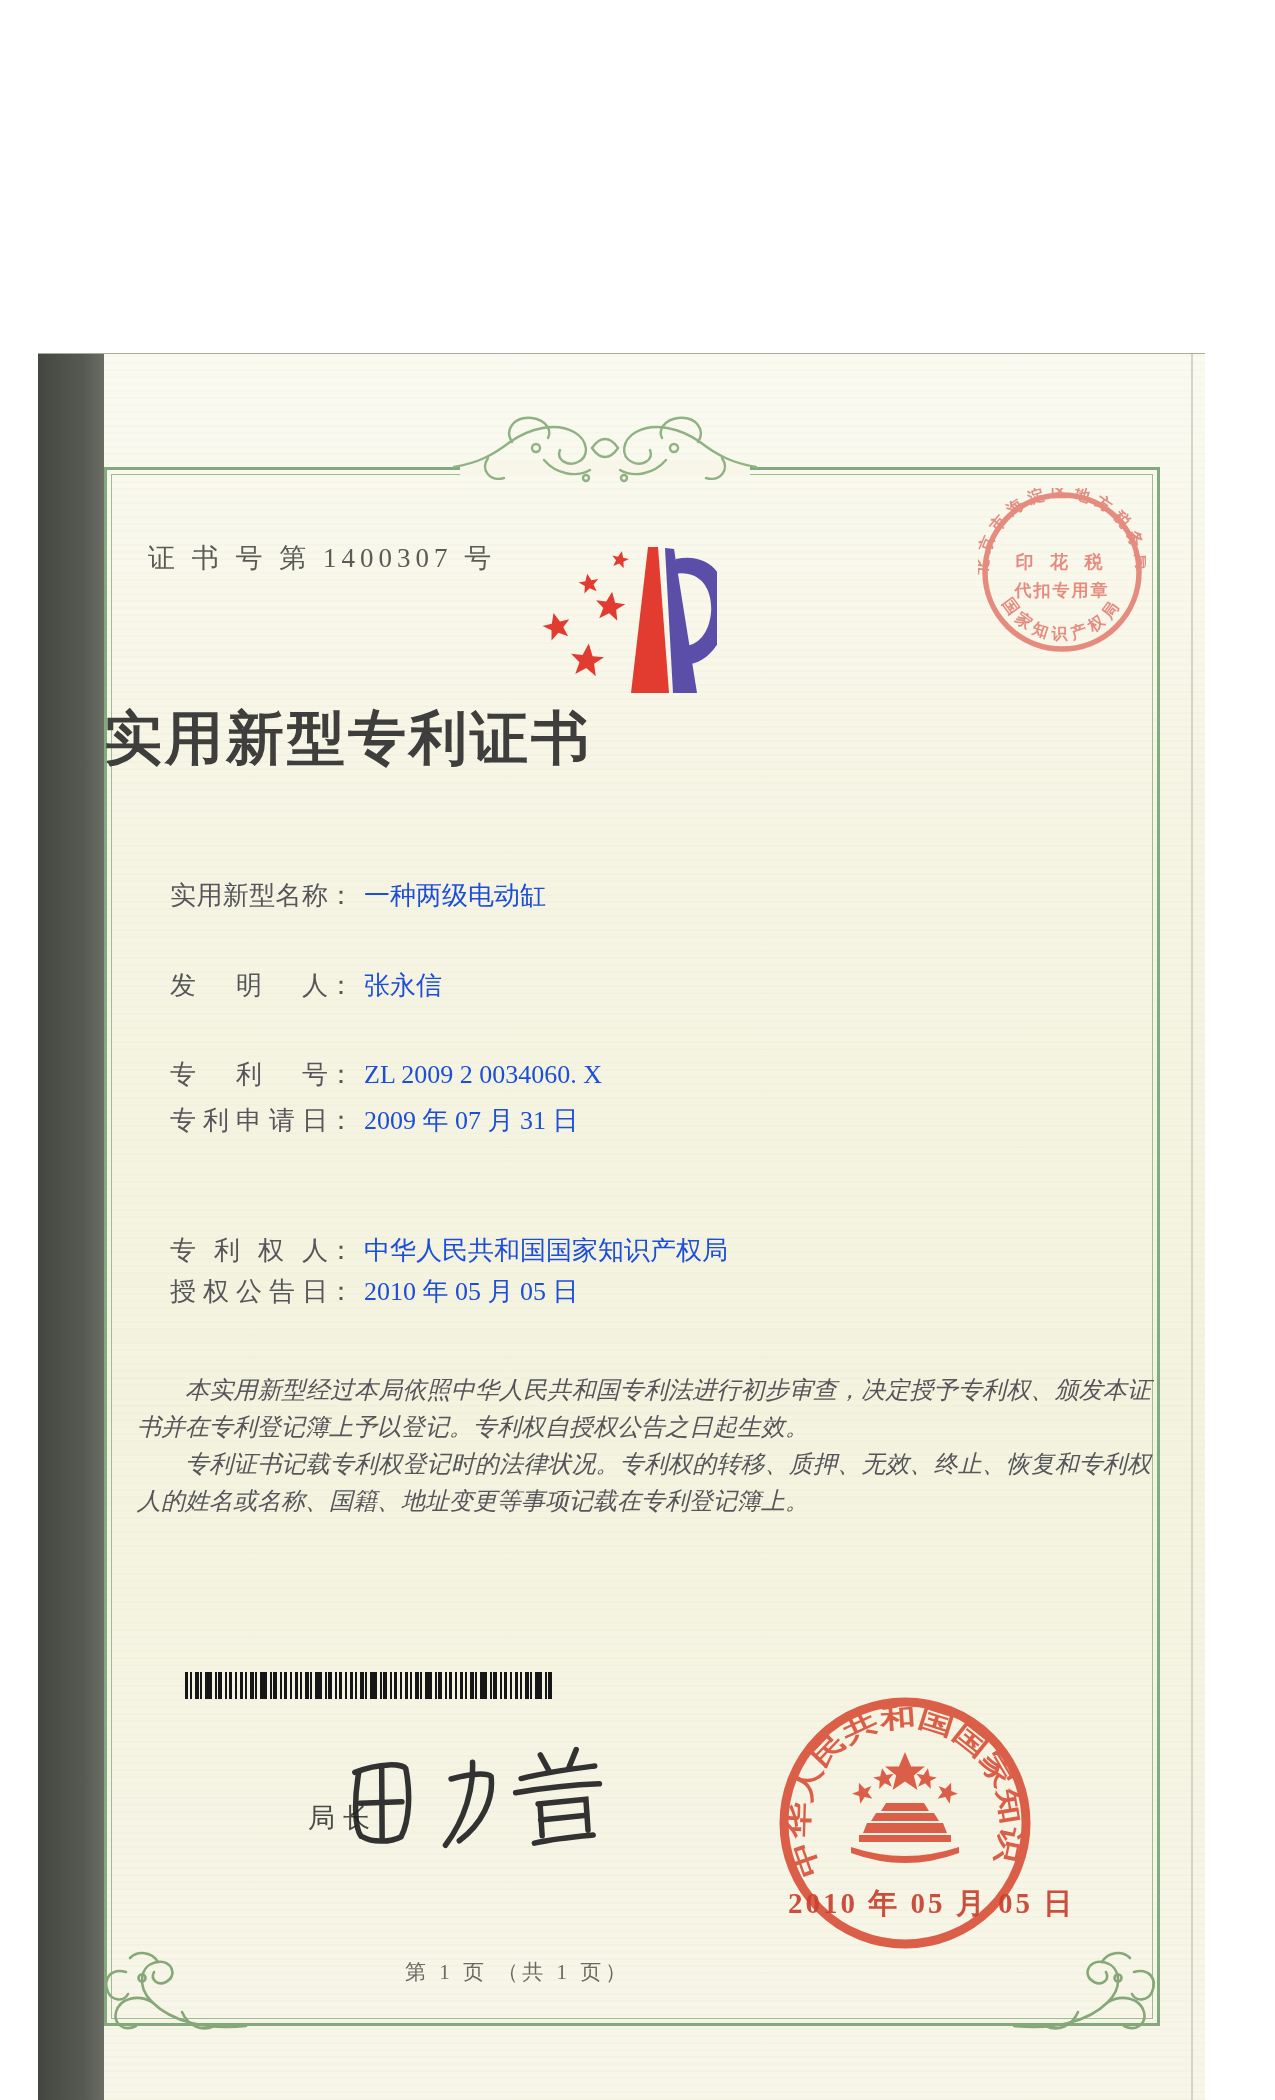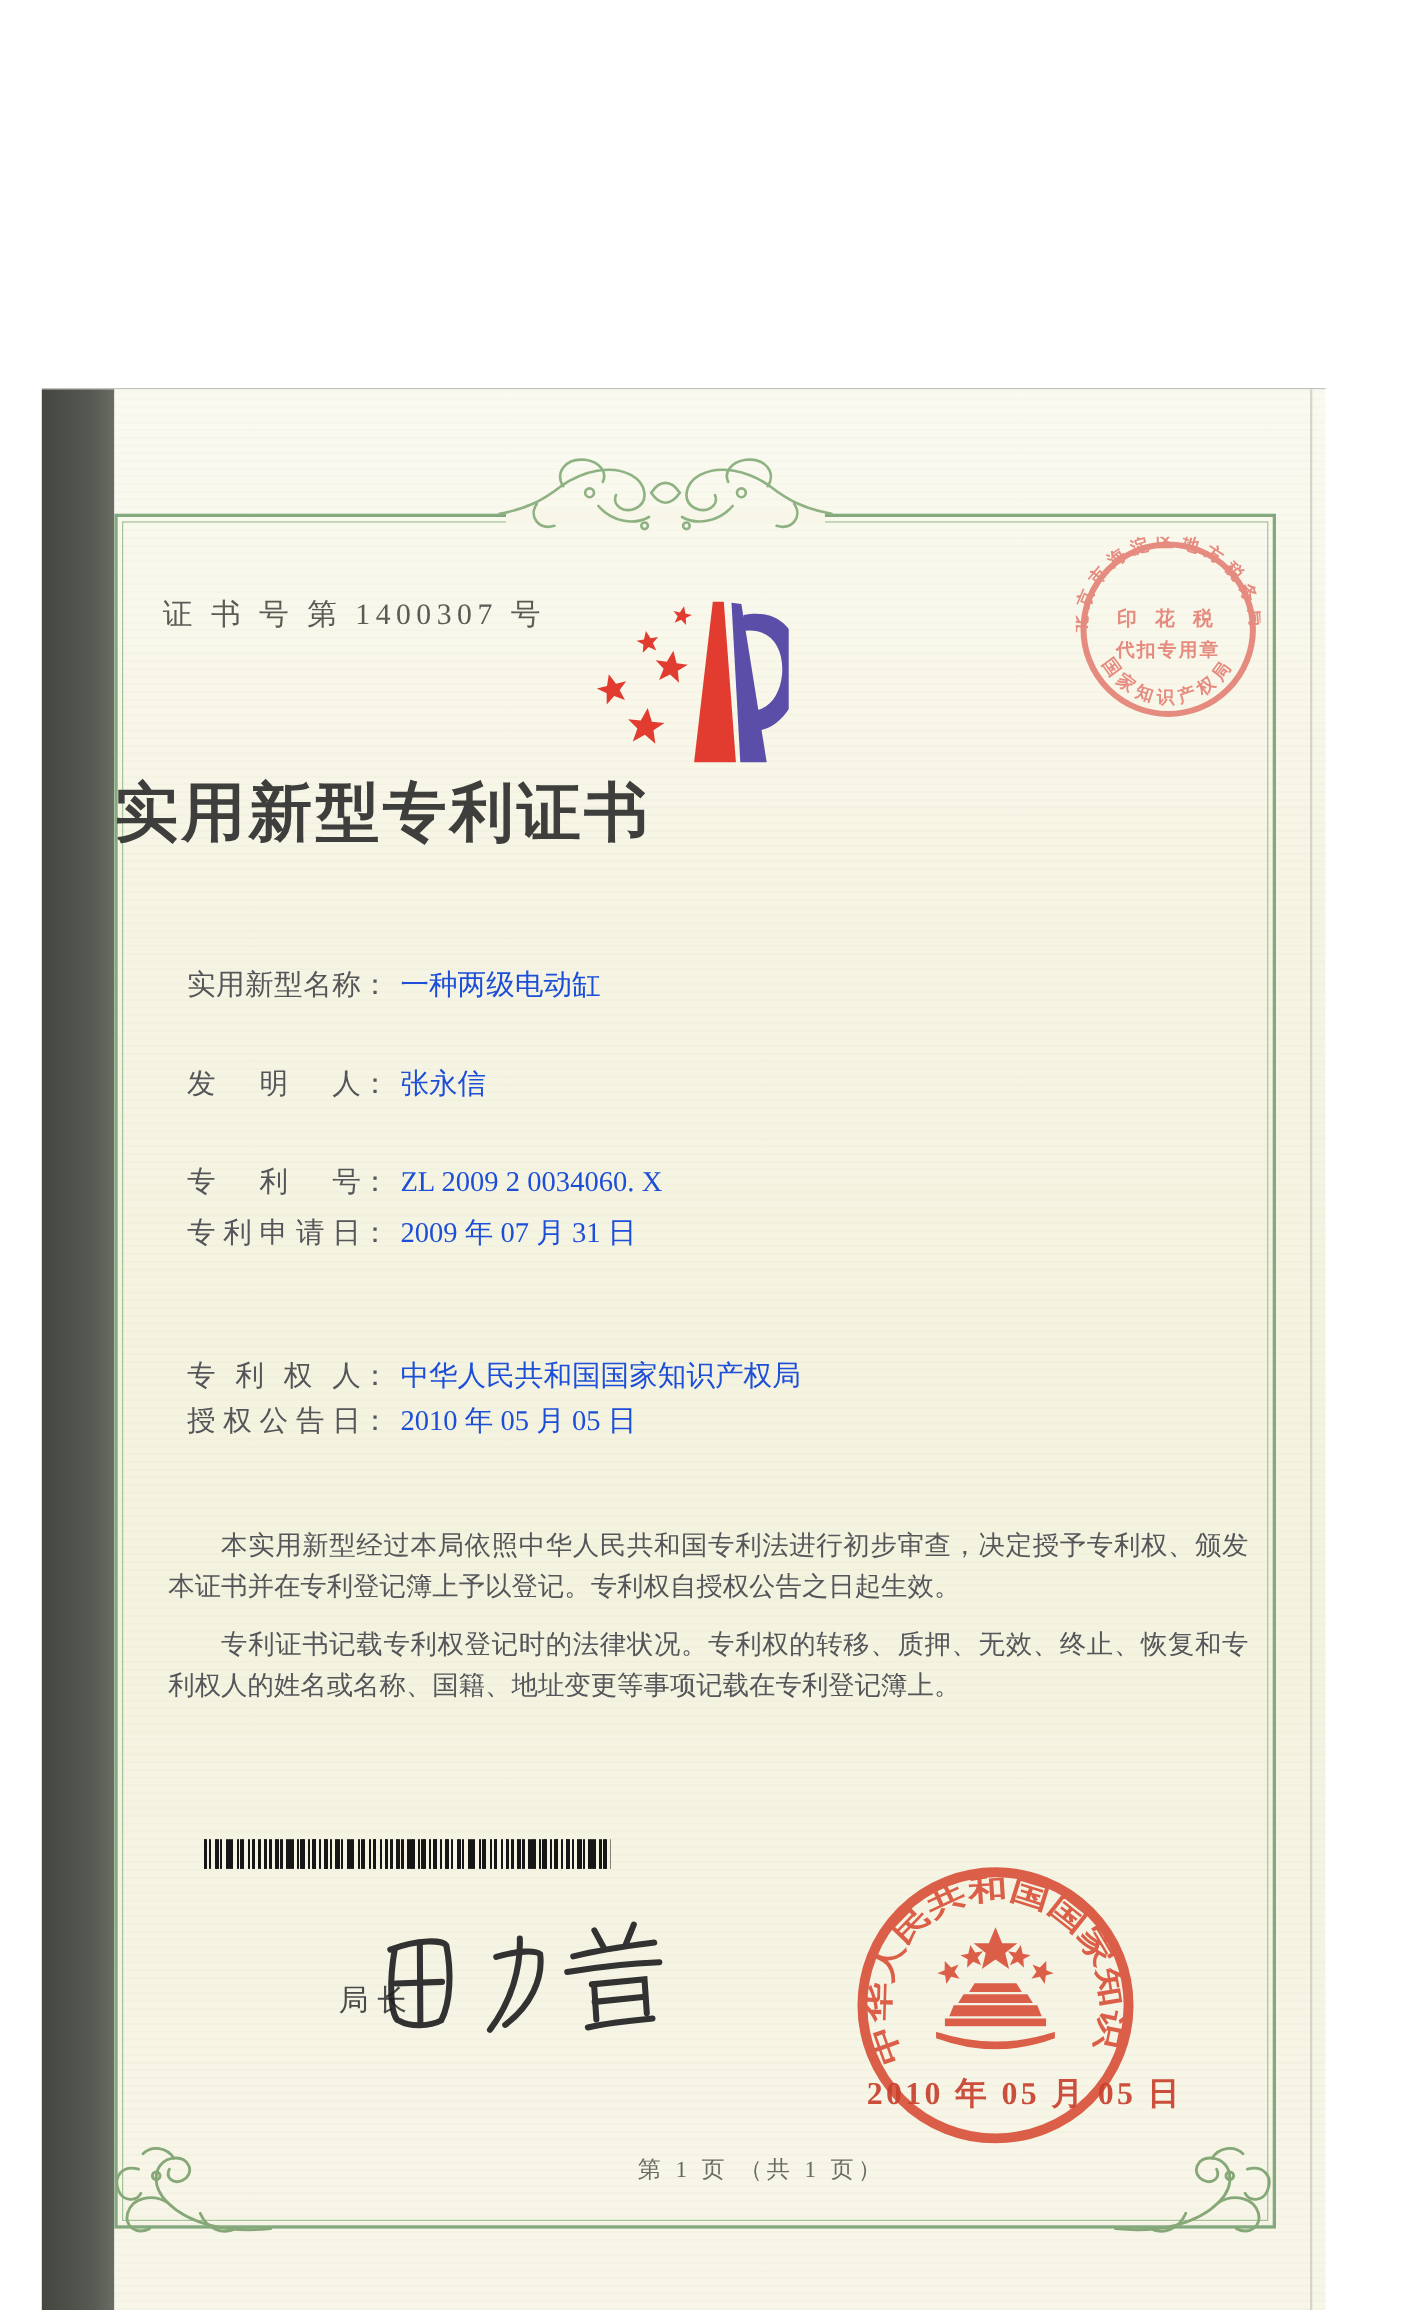--- a/index.html
+++ b/index.html
@@ -23,31 +23,31 @@
   
   .cert-no{position:absolute;left:148px;top:540px;font-size:27px;letter-spacing:5px;color:#5b5b56;}
   .title{position:absolute;left:104px;top:700px;width:1056px;
          font-size:58px;font-weight:600;letter-spacing:3px;color:#3e3e3c;}
   .field{position:absolute;left:170px;font-size:26px;color:#56565a;white-space:nowrap;}
   .flabel{display:inline-block;width:158px;text-align:justify;text-align-last:justify;vertical-align:bottom;}
   .fcolon{margin-right:10px;}
   .fvalue{color:#1d4ed8;}
   .body{position:absolute;left:137px;top:1372px;width:1014px;font-size:24px;line-height:37px;
         color:#55555a;text-align:justify;}
-  .body p{margin:16px;text-indent:2em;}
+  .body p{margin:0;text-indent:2em;font-style:italic;}
   .barcode{position:absolute;left:185px;top:1672px;width:370px;height:27px;
      background:
        repeating-linear-gradient(90deg,#161616 0 2px,rgba(0,0,0,0) 2px 5px),
        repeating-linear-gradient(90deg,#161616 0 3px,rgba(0,0,0,0) 3px 11px),
        repeating-linear-gradient(90deg,rgba(0,0,0,0) 0 17px,#f6f5e8 17px 21px);}
   .sig-label{position:absolute;left:262px;top:1800px;font-size:27px;letter-spacing:8px;color:#4a4a48;margin-left:46px;}
   .sig-svg{position:absolute;left:340px;top:1746px;transform:rotate(-2deg);}
   .seal-date{position:absolute;left:788px;top:1884px;font-size:29px;font-weight:600;
              letter-spacing:3px;color:#c8412e;opacity:.92;}
-  .footer{position:absolute;left:405px;top:1958px;width:400px;text-align:right;
+  .footer{position:absolute;left:405px;top:1958px;width:400px;text-align:left;
           font-size:21px;letter-spacing:4px;color:#6a6a64;}
   .official-seal{position:absolute;left:776px;top:1694px;opacity:.88;}
   .tax-seal{position:absolute;left:978px;top:488px;opacity:.85;}
   .logo{position:absolute;left:527px;top:543px;}
   svg text{font-family:"Liberation Serif","DejaVu Serif",serif;}
 </style>
 </head>
 <body>
 
 <div class="stage">

